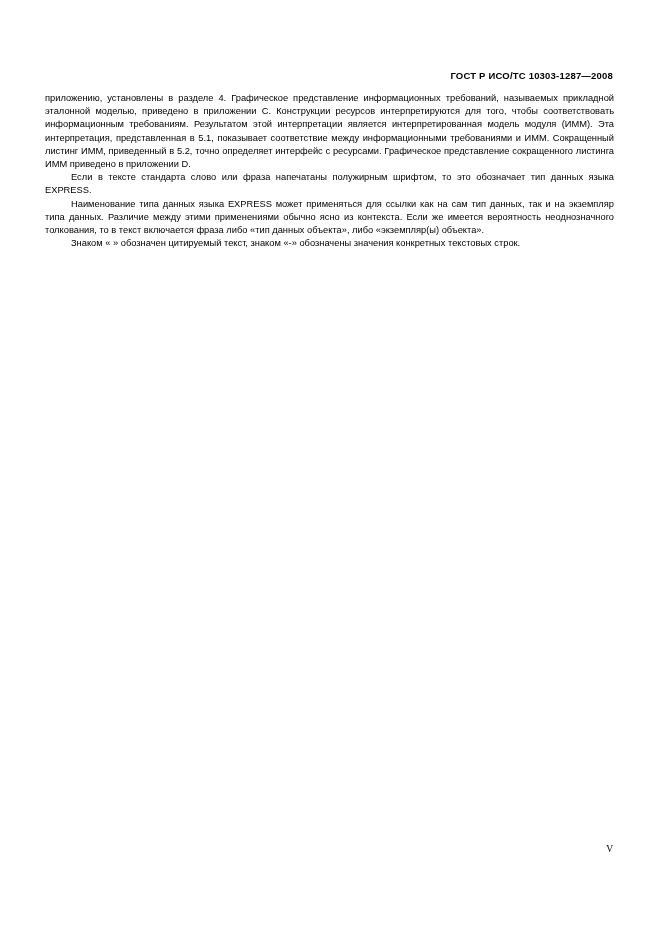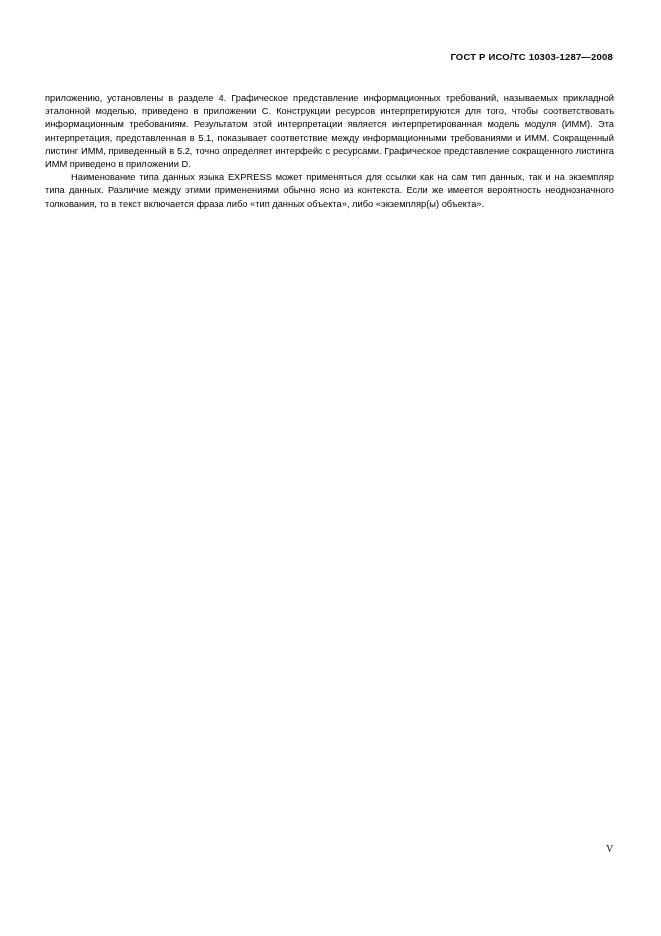--- a/index.html
+++ b/index.html
@@ -19,21 +19,21 @@
     position: absolute;
     left: 0;
     top: 0;
     width: 661px;
     height: 936px;
     background: #ffffff;
   }
   .header {
     position: absolute;
     right: 48px;
-    top: 51px;
+    top: 70px;
     font-size: 9.5px;
     font-weight: bold;
     letter-spacing: 0.2px;
     white-space: nowrap;
     text-align: right;
   }
   .body-text {
     position: absolute;
     left: 45px;
     top: 92px;
@@ -63,18 +63,20 @@
 </style>
 </head>
 <body>
 
 <div class="page">
 
   <div class="header">ГОСТ Р ИСО/ТС 10303-1287—2008</div>
 
   <div class="body-text">
     <p class="para">приложению, установлены в разделе 4. Графическое представление информационных требований, называемых прикладной эталонной моделью, приведено в приложении C. Конструкции ресурсов интерпретируются для того, чтобы соответствовать информационным требованиям. Результатом этой интерпретации является интерпретированная модель модуля (ИММ). Эта интерпретация, представленная в 5.1, показывает соответствие между информационными требованиями и ИММ. Сокращенный листинг ИММ, приведенный в 5.2, точно определяет интерфейс с ресурсами. Графическое представление сокращенного листинга ИММ приведено в приложении D.</p>
+    <p class="para indent">Если в тексте стандарта слово или фраза напечатаны полужирным шрифтом, то это обозначает тип данных языка EXPRESS.</p>
     <p class="para indent">Наименование типа данных языка EXPRESS может применяться для ссылки как на сам тип данных, так и на экземпляр типа данных. Различие между этими применениями обычно ясно из контекста. Если же имеется вероятность неоднозначного толкования, то в текст включается фраза либо «тип данных объекта», либо «экземпляр(ы) объекта».</p>
+    <p class="para indent">Знаком « » обозначен цитируемый текст, знаком «-» обозначены значения конкретных текстовых строк.</p>
   </div>
 
   <div class="page-number">V</div>
 
 </div>
 
 </body></html>

